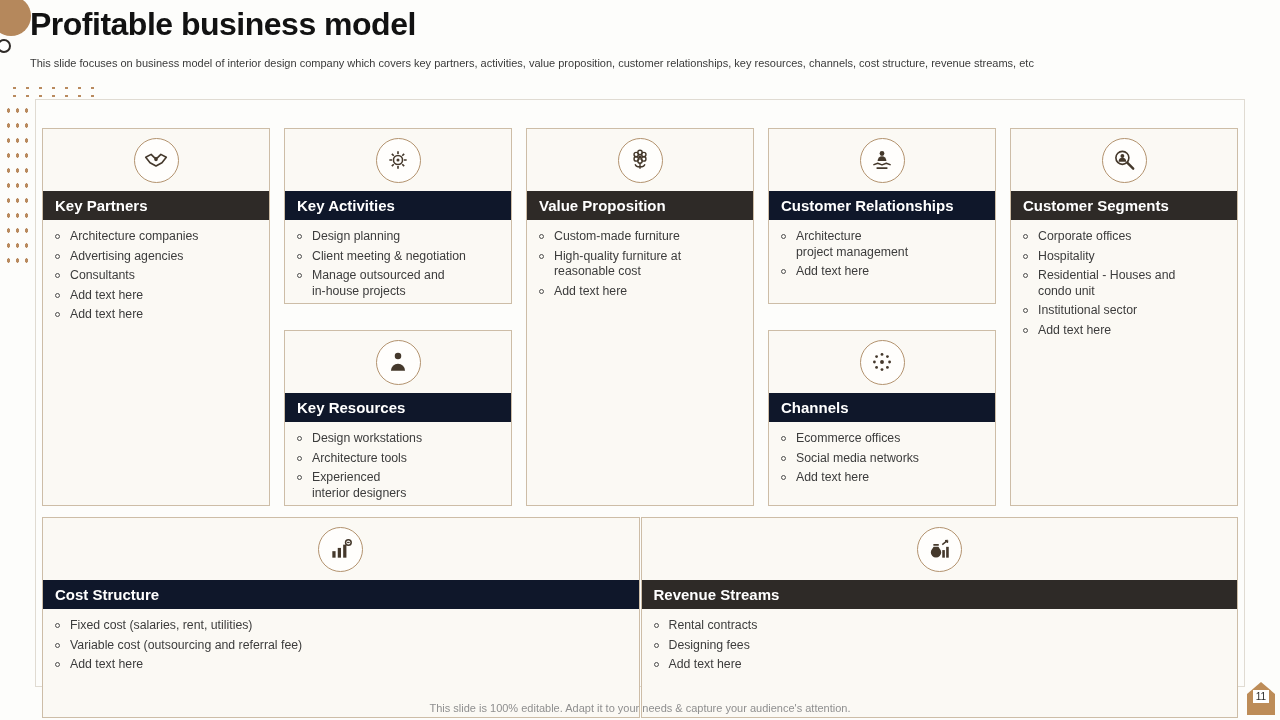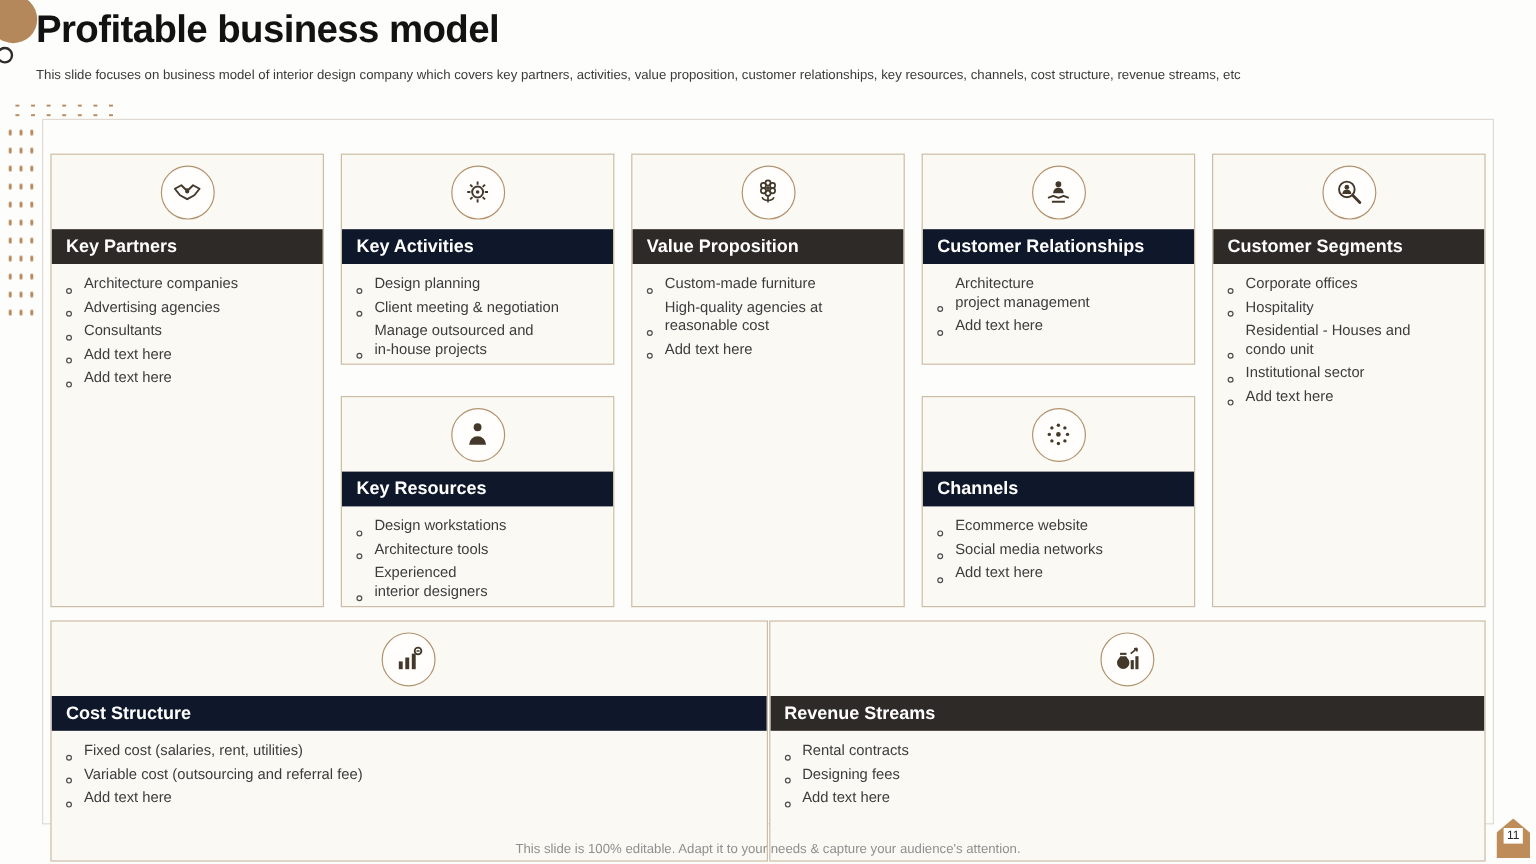--- a/index.html
+++ b/index.html
@@ -71,21 +71,21 @@
     height:29px; flex:none; display:flex; align-items:center;
     padding:0 12px; color:#ffffff; font-weight:700; font-size:15px;
   }
   .hdr-dark { background:#2e2a27; }
   .hdr-tan  { background:#0f172a; }
   .card-list {
     flex:1; list-style:none; padding:9px 10px 0 12px;
     font-size:12.3px; color:#3c3c3c;
   }
   .card-list li {
-    display:flex; align-items:flex-end; gap:10px; margin-bottom:4px;
+    display:flex; align-items:flex-start; gap:10px; margin-bottom:4px;
     line-height:15.5px;
   }
   .bullet {
     flex:none; width:5px; height:5px; margin-top:5px;
     border:1px solid #4e4e4e; border-radius:50%;
   }
   .txt { white-space:pre-line; }
   
   .footer-text {
     position:absolute; left:0; right:0; bottom:6px;
@@ -234,21 +234,21 @@
       <div class="card-header hdr-dark">
         <span>Value Proposition</span>
       </div>
       <ul class="card-list">
         <li>
             <span class="bullet"></span>
             <span class="txt">Custom-made furniture</span>
           </li>
         <li>
             <span class="bullet"></span>
-            <span class="txt">High-quality agencies at
+            <span class="txt">High-quality furniture at
 reasonable cost</span>
           </li>
         <li>
             <span class="bullet"></span>
             <span class="txt">Add text here</span>
           </li>
       </ul>
     </div>
 
     <div class="stack">
@@ -294,21 +294,21 @@
                 <circle cx="17" cy="17" r="1.3"></circle>
             </svg>
           </div>
         </div>
         <div class="card-header hdr-tan">
           <span>Channels</span>
         </div>
         <ul class="card-list">
           <li>
               <span class="bullet"></span>
-              <span class="txt">Ecommerce website</span>
+              <span class="txt">Ecommerce offices</span>
             </li>
           <li>
               <span class="bullet"></span>
               <span class="txt">Social media networks</span>
             </li>
           <li>
               <span class="bullet"></span>
               <span class="txt">Add text here</span>
             </li>
         </ul>

